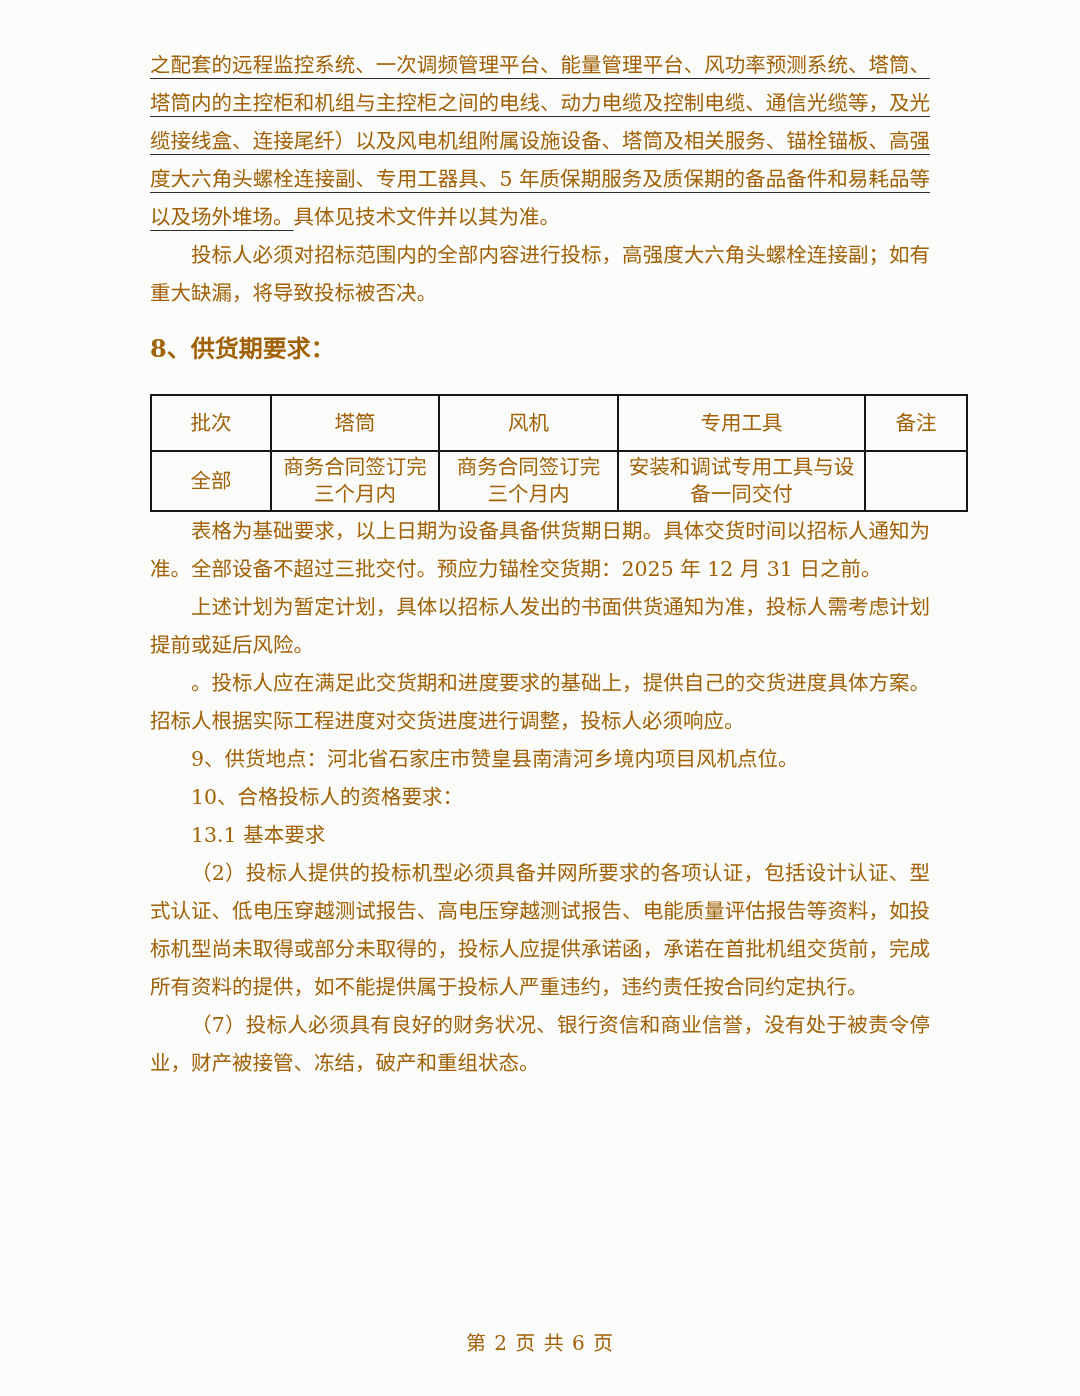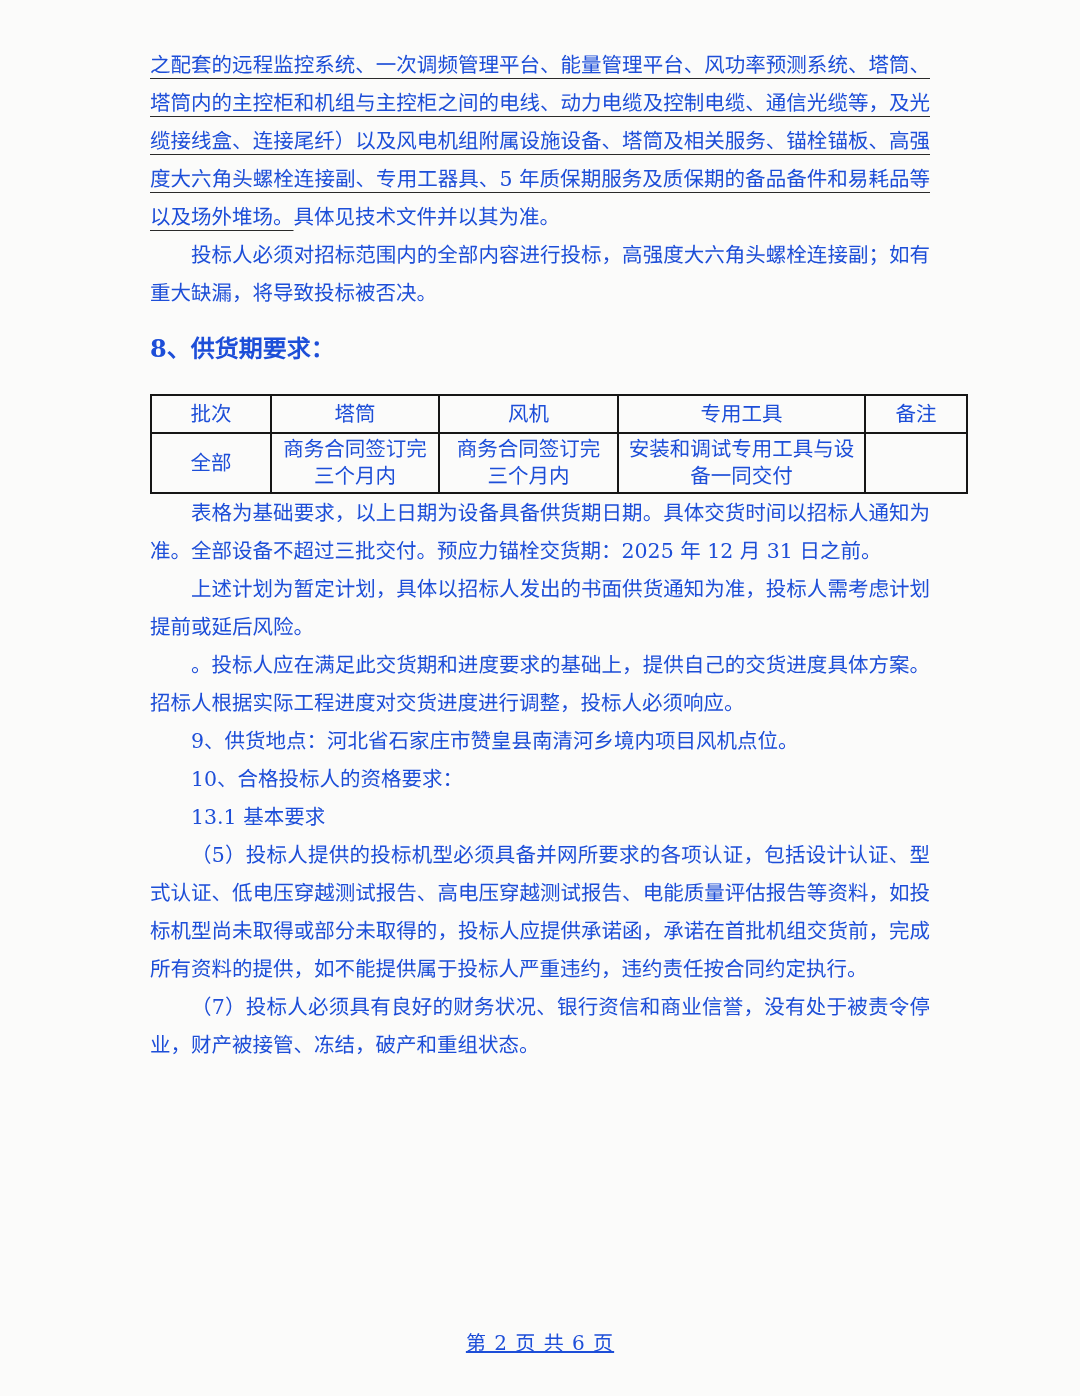--- a/index.html
+++ b/index.html
@@ -7,21 +7,21 @@
     padding: 0;
     background: #fbfbfa;
   }
   .page {
     position: relative;
     width: 1080px;
     height: 1396px;
     box-sizing: border-box;
     padding: 46px 150px 0 150px;
     background: #fbfbfa;
-    color: #1d4ed8;
+    color: #a16207;
     font-family: "DejaVu Serif", "Liberation Serif", serif;
     font-size: 20.5px;
     line-height: 38px;
     overflow: hidden;
   }
   p.para {
     margin: 0;
     text-align: justify;
   }
   .indent { text-indent: 2em; }
@@ -56,32 +56,31 @@
   table.supply-table td {
     border: 2.4px solid #161616;
     font-weight: normal;
     font-size: 20.5px;
     text-align: center;
     vertical-align: middle;
     padding: 2px 8px;
     line-height: 27px;
     box-sizing: border-box;
   }
-  table.supply-table thead th { height: 38px; }
+  table.supply-table thead th { height: 56px; }
   table.supply-table tbody td { height: 56px; }
   .footer {
     position: absolute;
     left: 0;
     right: 0;
     top: 1328px;
     text-align: center;
     font-size: 20px;
     letter-spacing: 1px;
     line-height: 30px;
-    text-decoration: underline;
   }
 </style>
 </head>
 <body>
 
 <div class="page">
 
   <p class="para"><span class="underlined">之配套的远程监控系统、一次调频管理平台、能量管理平台、风功率预测系统、塔筒、塔筒内的主控柜和机组与主控柜之间的电线、动力电缆及控制电缆、通信光缆等，及光缆接线盒、连接尾纤）以及风电机组附属设施设备、塔筒及相关服务、锚栓锚板、高强度大六角头螺栓连接副、专用工器具、5 年质保期服务及质保期的备品备件和易耗品等以及场外堆场。</span><span>具体见技术文件并以其为准。</span></p>
 
   <p class="para indent m-p2">投标人必须对招标范围内的全部内容进行投标，高强度大六角头螺栓连接副；如有重大缺漏，将导致投标被否决。</p>
@@ -122,19 +121,19 @@
 
   <p class="para indent m-deliv">。投标人应在满足此交货期和进度要求的基础上，提供自己的交货进度具体方案。招标人根据实际工程进度对交货进度进行调整，投标人必须响应。</p>
 
   <p class="para indent m-item9">9、供货地点：河北省石家庄市赞皇县南清河乡境内项目风机点位。</p>
 
   <p class="para indent">10、合格投标人的资格要求：</p>
 
   <p class="para indent">13.1 基本要求</p>
 
 
-  <p class="para indent m-q2">（5）投标人提供的投标机型必须具备并网所要求的各项认证，包括设计认证、型式认证、低电压穿越测试报告、高电压穿越测试报告、电能质量评估报告等资料，如投标机型尚未取得或部分未取得的，投标人应提供承诺函，承诺在首批机组交货前，完成所有资料的提供，如不能提供属于投标人严重违约，违约责任按合同约定执行。</p>
+  <p class="para indent m-q2">（2）投标人提供的投标机型必须具备并网所要求的各项认证，包括设计认证、型式认证、低电压穿越测试报告、高电压穿越测试报告、电能质量评估报告等资料，如投标机型尚未取得或部分未取得的，投标人应提供承诺函，承诺在首批机组交货前，完成所有资料的提供，如不能提供属于投标人严重违约，违约责任按合同约定执行。</p>
 
   <p class="para indent m-q3">（7）投标人必须具有良好的财务状况、银行资信和商业信誉，没有处于被责令停业，财产被接管、冻结，破产和重组状态。</p>
 
   <div class="footer">第 2 页 共 6 页</div>
 
 </div>
 
 </body></html>

